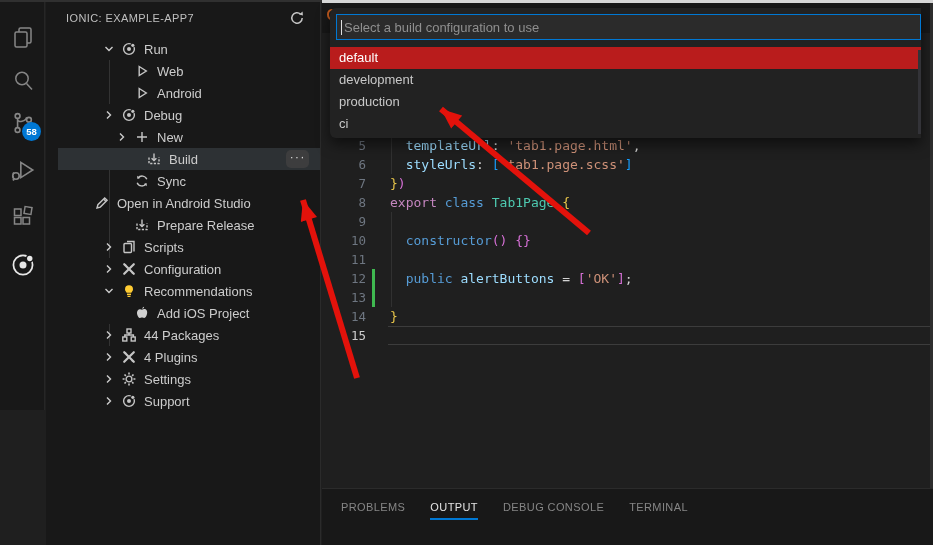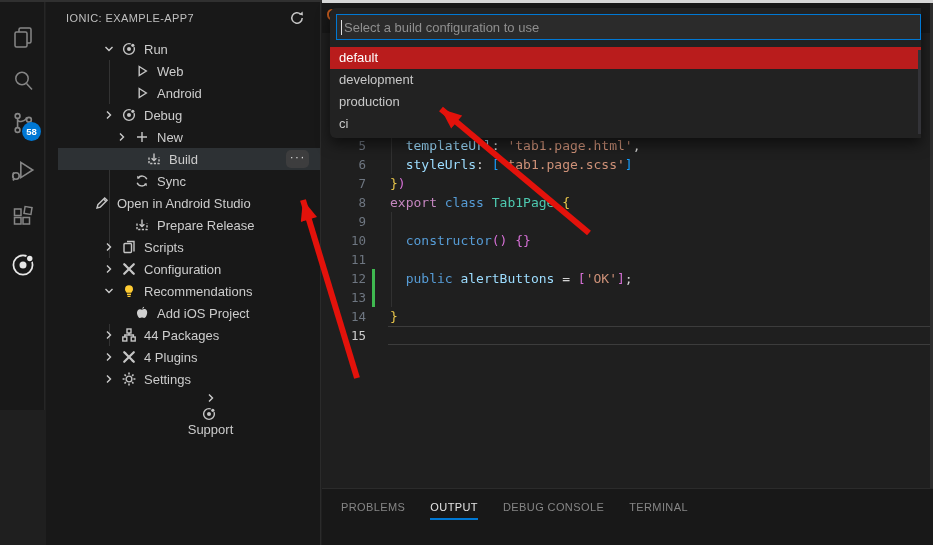--- a/index.html
+++ b/index.html
@@ -332,21 +332,21 @@
             </svg>
           </span>
           <span class="ticon">
             <svg width="16" height="16" viewBox="0 0 16 16">
               <circle cx="8" cy="8" r="2.9"></circle>
               <path d="M8 1.6v2M8 12.4v2M1.6 8h2M12.4 8h2M3.5 3.5l1.4 1.4M11.1 11.1l1.4 1.4M12.5 3.5l-1.4 1.4M4.9 11.1l-1.4 1.4" stroke-width="1.6"></path>
             </svg>
           </span>
           <span>Settings</span>
         </div>
-        <div class="tree-row" style="padding-left: 55px; flex-direction: column;">
+        <div class="tree-row" style="padding-left: 55px;">
           <span class="chev">
             <svg width="16" height="16" viewBox="0 0 16 16">
               <polyline points="6,4.5 9.5,8 6,11.5"></polyline>
             </svg>
           </span>
           <span class="ticon">
             <svg width="16" height="16" viewBox="0 0 16 16">
               <circle cx="8" cy="8" r="5.4"></circle>
               <circle cx="8" cy="8" r="2" fill="#c5c5c5" stroke="none"></circle>
               <circle cx="11.9" cy="4.1" r="2.4" fill="#181818" stroke="none"></circle>

